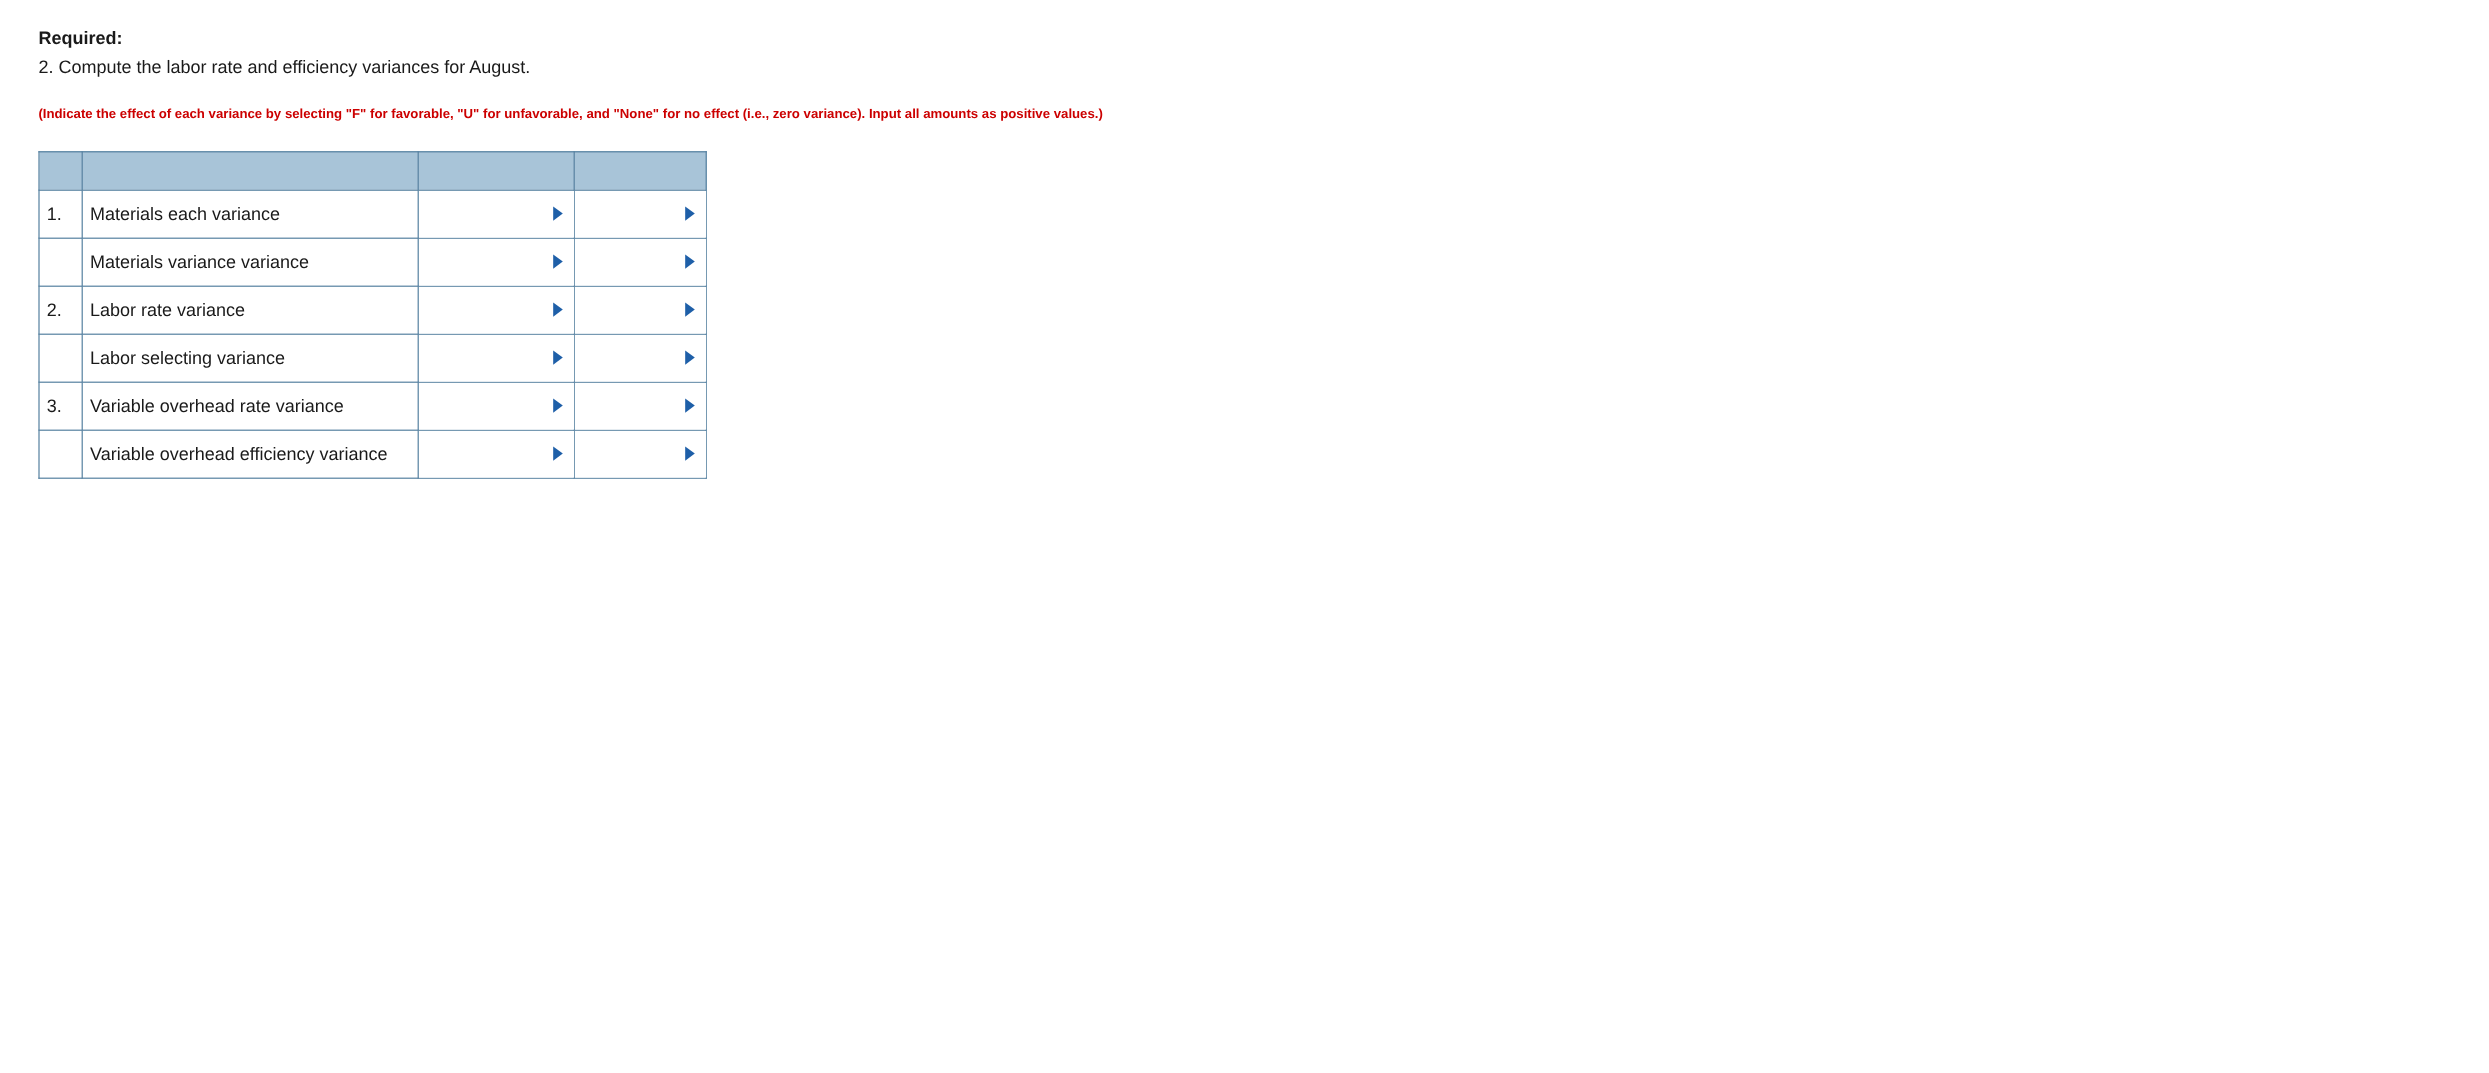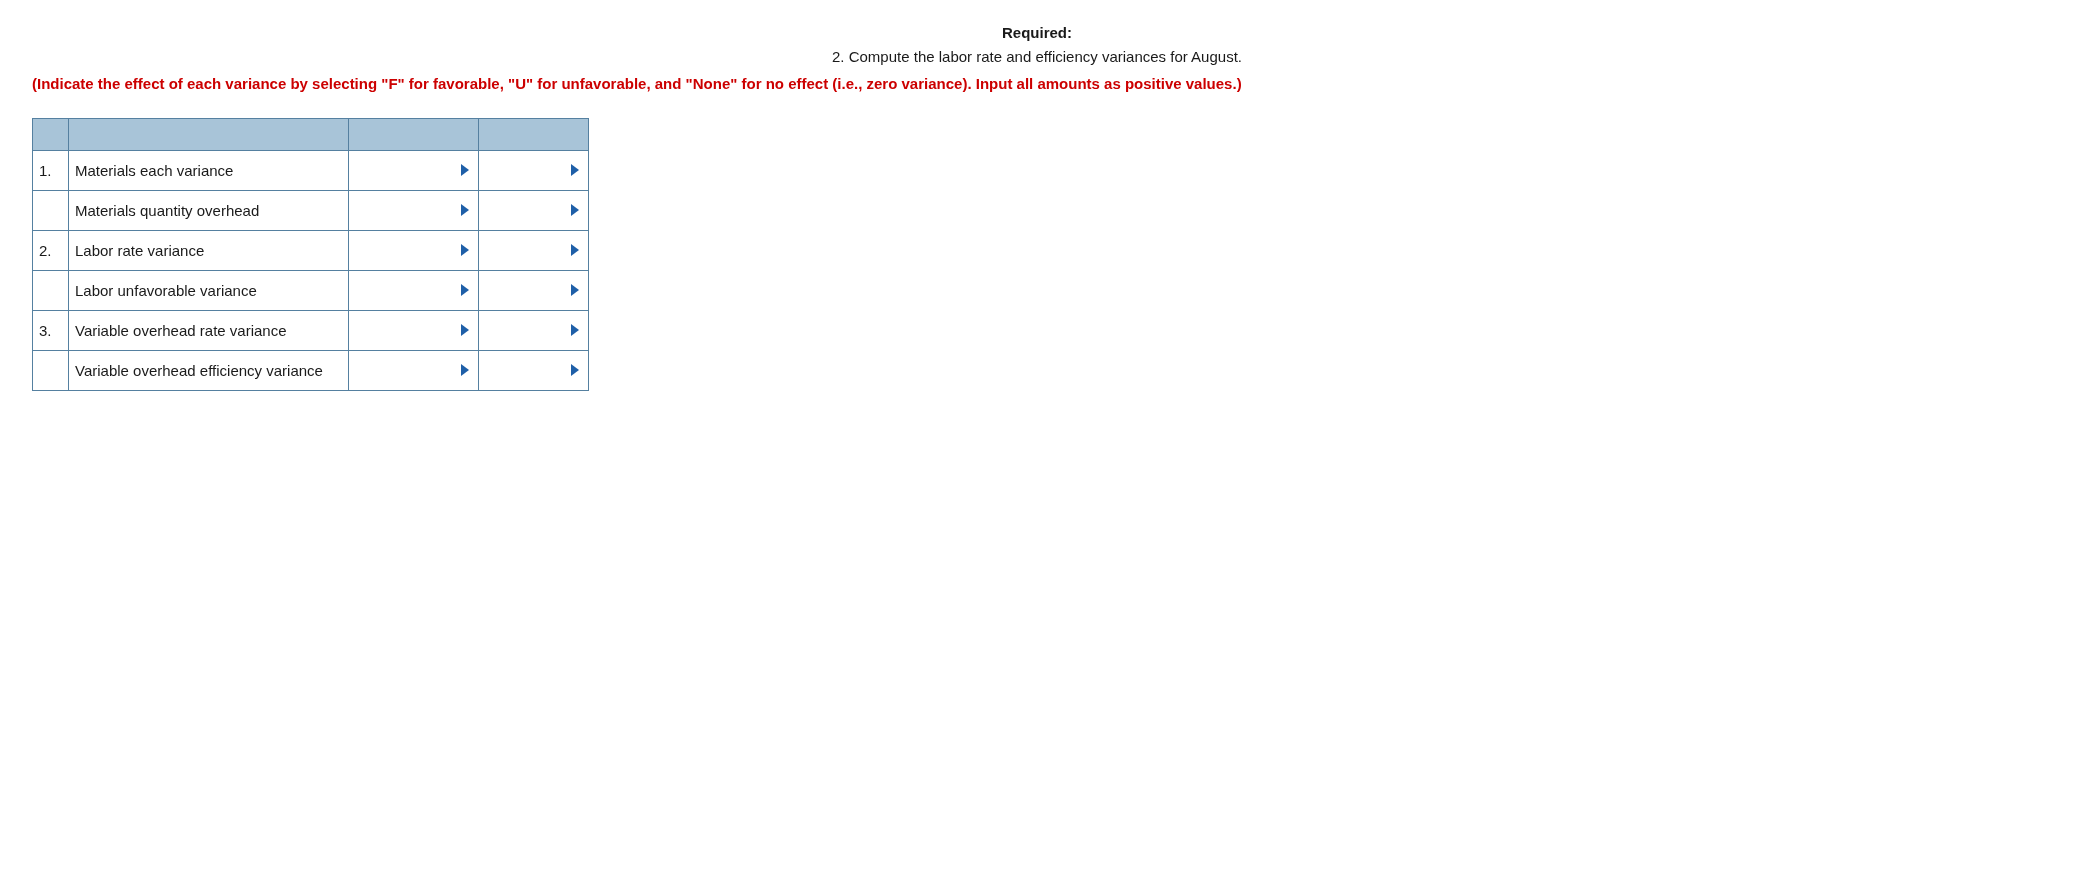--- a/index.html
+++ b/index.html
@@ -10,39 +10,38 @@
 
     body {
       font-family: Arial, sans-serif;
       font-size: 15px;
       background: #ffffff;
       color: #1a1a1a;
       padding: 24px 32px;
     }
 
     .required-section {
-      margin-bottom: 4px;
-      text-align: center;
+      margin-bottom: 18px;
     }
 
     .required-title {
       font-weight: bold;
       font-size: 15px;
       margin-bottom: 4px;
     }
 
     .required-item {
       font-size: 15px;
       line-height: 1.6;
     }
 
     .instruction-text {
       color: #cc0000;
       font-weight: bold;
-      font-size: 15px;
+      font-size: 11px;
       line-height: 1.5;
       margin-bottom: 22px;
     }
 
     .table-container {
       display: inline-block;
     }
 
     table {
       border-collapse: collapse;
@@ -161,21 +160,21 @@
         </td>
         <td>
           <div class="input-wrapper">
             <input class="cell-input" type="text" style="">
             <span class="triangle-indicator"></span>
           </div>
         </td>
       </tr>
       <tr>
         <td></td>
-        <td>Materials quantity overhead</td>
+        <td>Materials variance variance</td>
         <td>
           <div class="input-wrapper">
             <input class="cell-input" type="text" style="">
             <span class="triangle-indicator"></span>
           </div>
         </td>
         <td>
           <div class="input-wrapper">
             <input class="cell-input" type="text" style="">
             <span class="triangle-indicator"></span>
@@ -193,21 +192,21 @@
         </td>
         <td>
           <div class="input-wrapper">
             <input class="cell-input" type="text" style="">
             <span class="triangle-indicator"></span>
           </div>
         </td>
       </tr>
       <tr>
         <td></td>
-        <td>Labor unfavorable variance</td>
+        <td>Labor selecting variance</td>
         <td>
           <div class="input-wrapper">
             <input class="cell-input" type="text" style="">
             <span class="triangle-indicator"></span>
           </div>
         </td>
         <td>
           <div class="input-wrapper">
             <input class="cell-input" type="text" style="">
             <span class="triangle-indicator"></span>

